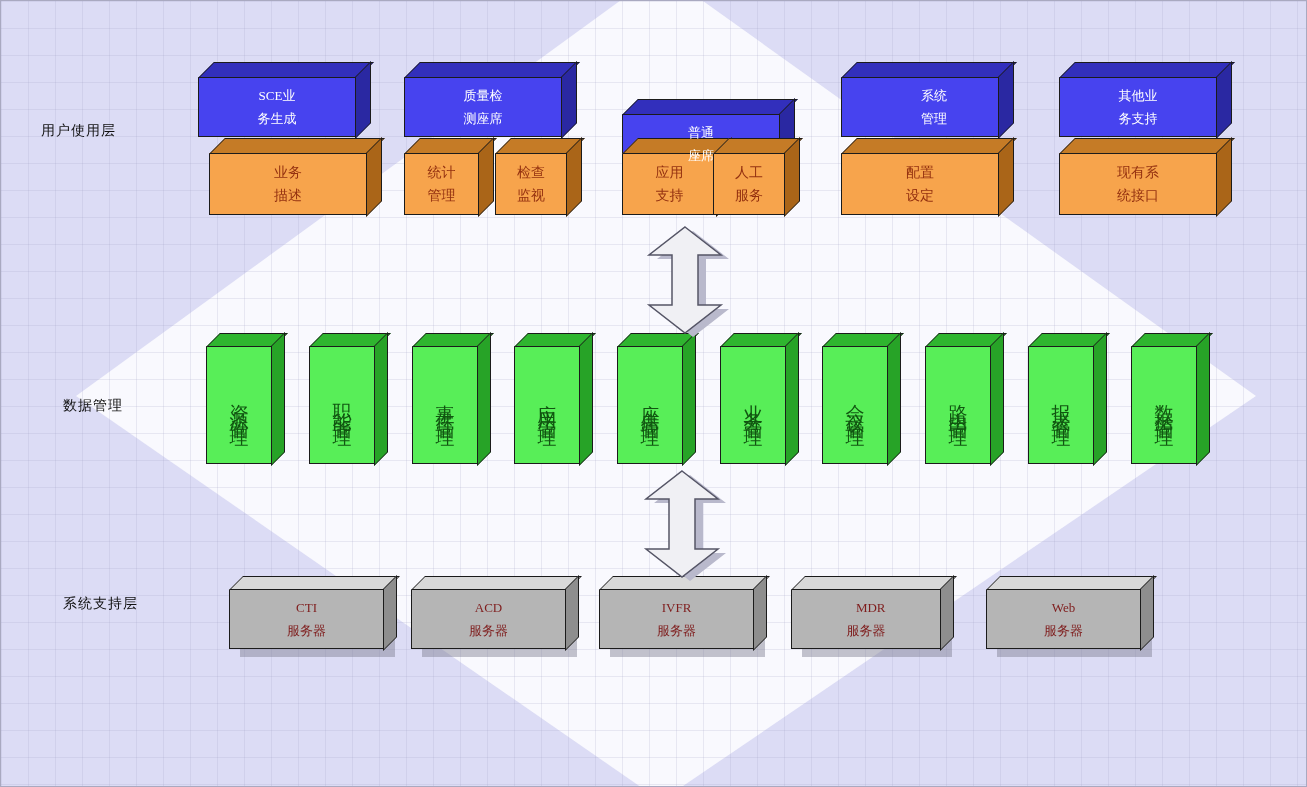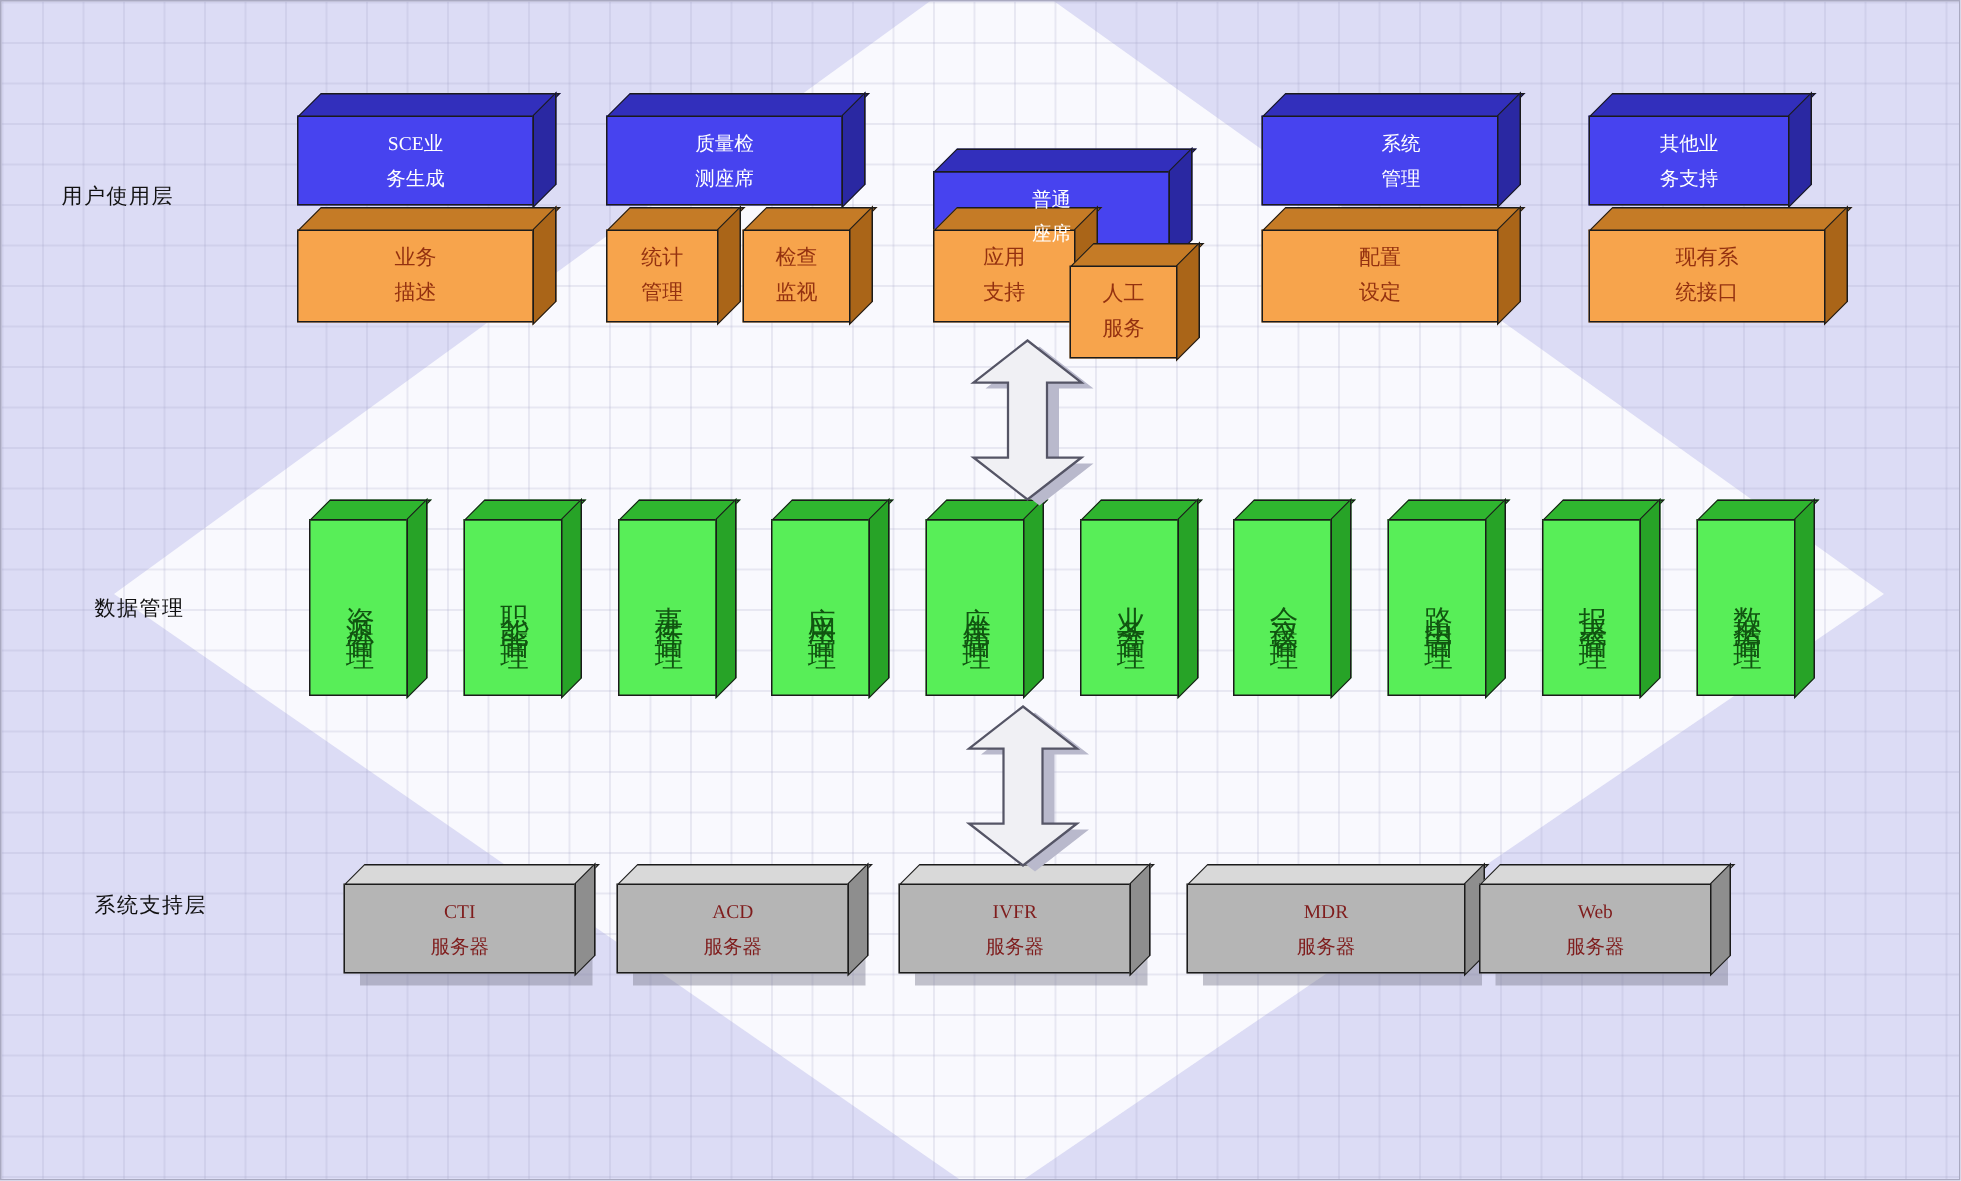--- a/index.html
+++ b/index.html
@@ -131,42 +131,42 @@
 测座席</span>
   </div>
   <div class="box3d blue-box" style="left:621px; top:76px; width:158px; height:60px;margin-top:37px;">
     <span class="label">普通
 座席</span>
   </div>
   <div class="box3d blue-box" style="left:840px; top:76px; width:158px; height:60px;padding-left:28px;">
     <span class="label">系统
 管理</span>
   </div>
-  <div class="box3d blue-box" style="left:1058px; top:76px; width:134px; height:60px;">
+  <div class="box3d blue-box" style="left:1058px; top:76px; width:158px; height:60px;">
     <span class="label">其他业
 务支持</span>
   </div>
 
-  <div class="box3d orange-box" style="left:197px; top:152px; width:158px; height:62px;">
+  <div class="box3d orange-box" style="left:208px; top:152px; width:158px; height:62px;">
     <span class="label">业务
 描述</span>
   </div>
   <div class="box3d orange-box" style="left:403px; top:152px; width:75px; height:62px;">
     <span class="label">统计
 管理</span>
   </div>
   <div class="box3d orange-box" style="left:494px; top:152px; width:72px; height:62px;">
     <span class="label">检查
 监视</span>
   </div>
   <div class="box3d orange-box" style="left:621px; top:152px; width:95px; height:62px;">
     <span class="label">应用
 支持</span>
   </div>
-  <div class="box3d orange-box" style="left:712px; top:152px; width:72px; height:62px;margin-top:24px;">
+  <div class="box3d orange-box" style="left:712px; top:152px; width:72px; height:62px;">
     <span class="label">人工
 服务</span>
   </div>
   <div class="box3d orange-box" style="left:1058px; top:152px; width:158px; height:62px;">
     <span class="label">现有系
 统接口</span>
   </div>
   <div class="box3d orange-box" style="left:840px; top:152px; width:158px; height:62px;">
     <span class="label">配置
 设定</span>
@@ -208,21 +208,21 @@
 服务器</span>
   </div>
   <div class="box3d gray-box" style="left:410px; top:588px; width:155px; height:60px;">
     <span class="label">ACD
 服务器</span>
   </div>
   <div class="box3d gray-box" style="left:598px; top:588px; width:155px; height:60px;">
     <span class="label">IVFR
 服务器</span>
   </div>
-  <div class="box3d gray-box" style="left:790px; top:588px; width:186px; height:60px;">
+  <div class="box3d gray-box" style="left:790px; top:588px; width:150px; height:60px;text-align:right;">
     <span class="label">MDR
 服务器</span>
   </div>
   <div class="box3d gray-box" style="left:985px; top:588px; width:155px; height:60px;">
     <span class="label">Web
 服务器</span>
   </div>
 
   <svg class="arrow-svg" style="left:641px; top:222px;" width="90" height="118" viewBox="0 0 90 118">
     <polygon points="43,4 79,32 56,32 56,82 79,82 43,110 7,82 30,82 30,32 7,32" transform="translate(8,4)" fill="#b9b9cc"></polygon>

